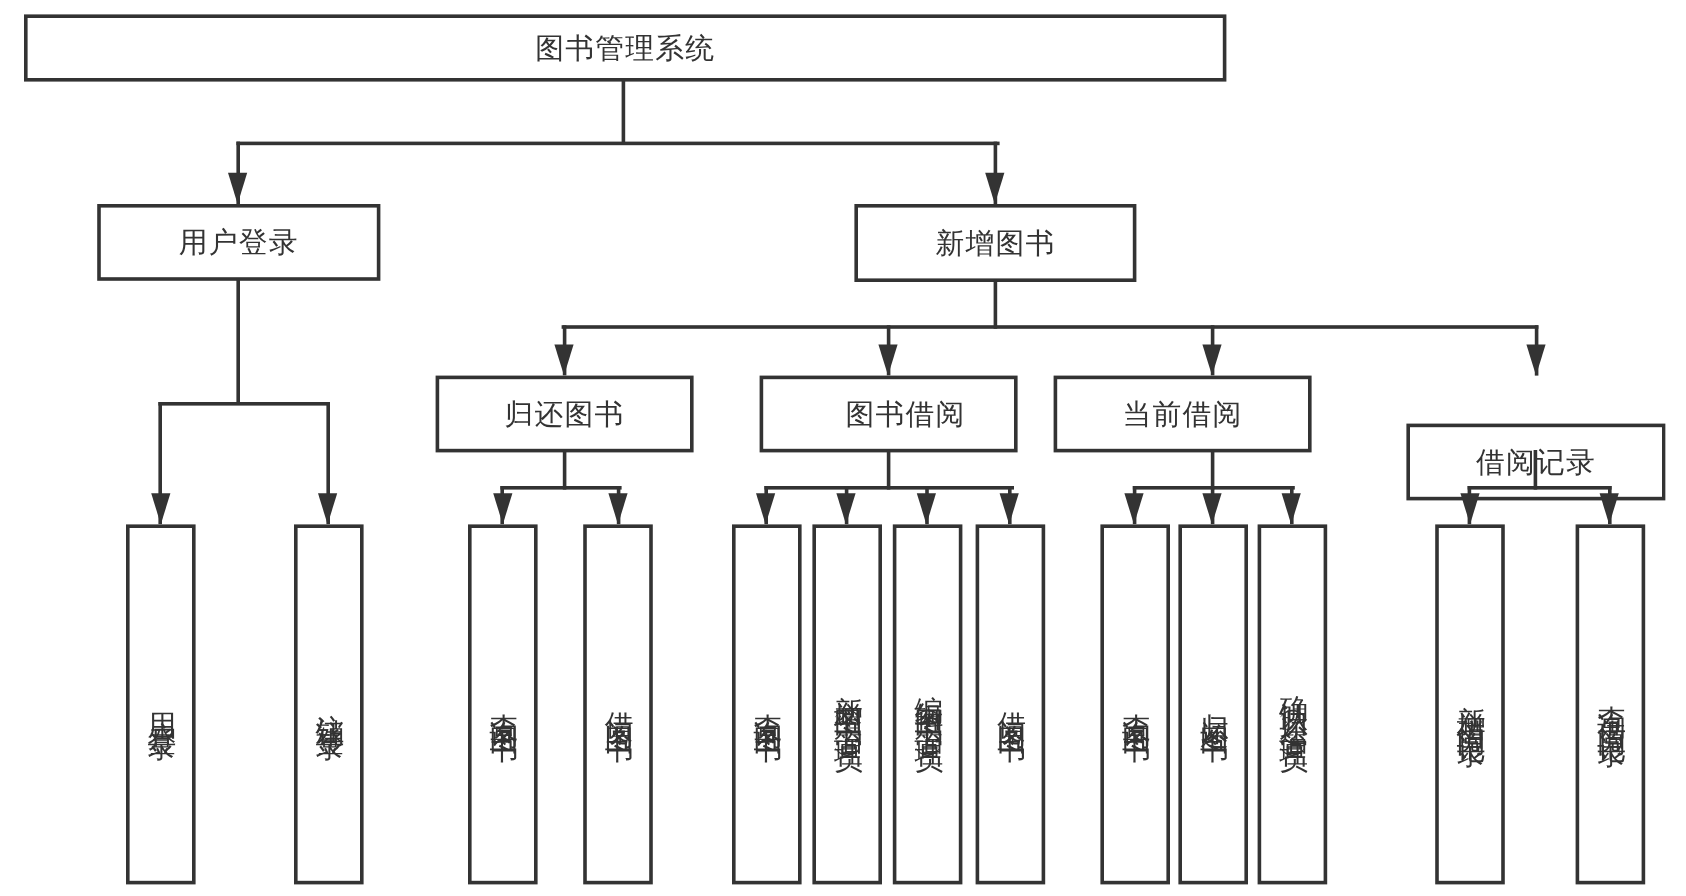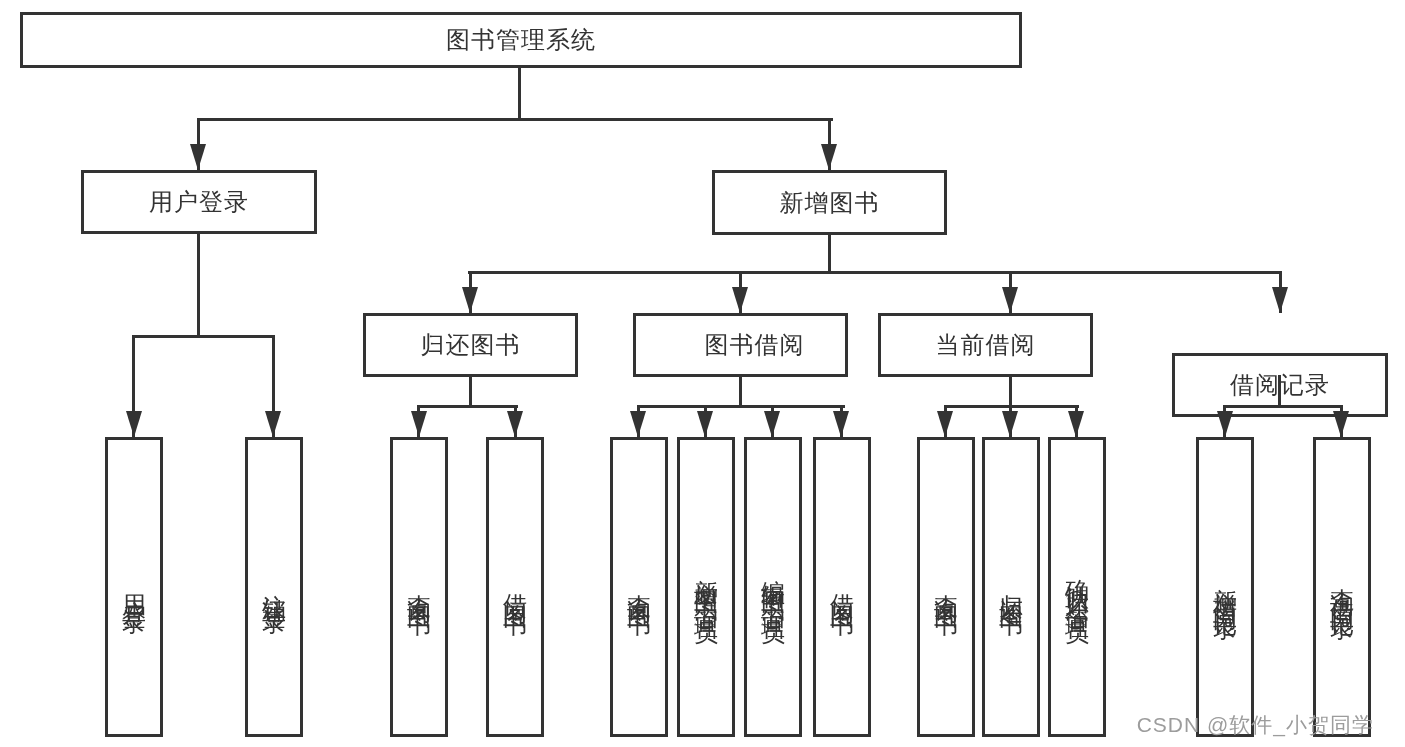--- a/index.html
+++ b/index.html
@@ -178,15 +178,14 @@
     <span class="vlabel">确认归还（管理员）</span>
   </div>
 
   <div class="node" style="left:1196px; top:437px; width:58px; height:300px;">
     <span class="vlabel">新增借阅记录</span>
   </div>
   <div class="node" style="left:1313px; top:437px; width:58px; height:300px;">
     <span class="vlabel">查询借阅记录</span>
   </div>
 
-  <div class="watermark">CSDN @软件_小贺同学</div>
 
 </div>
 
 </body></html>

